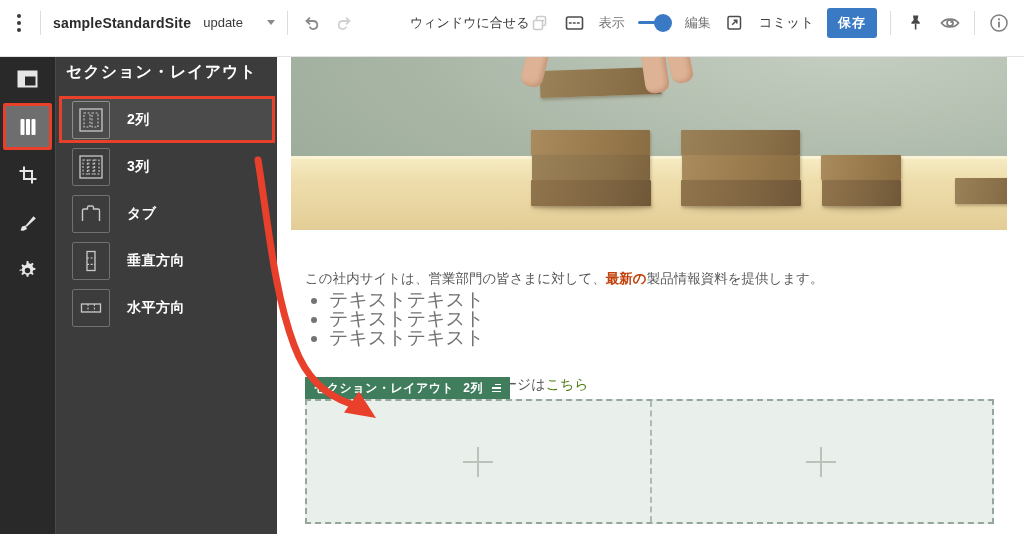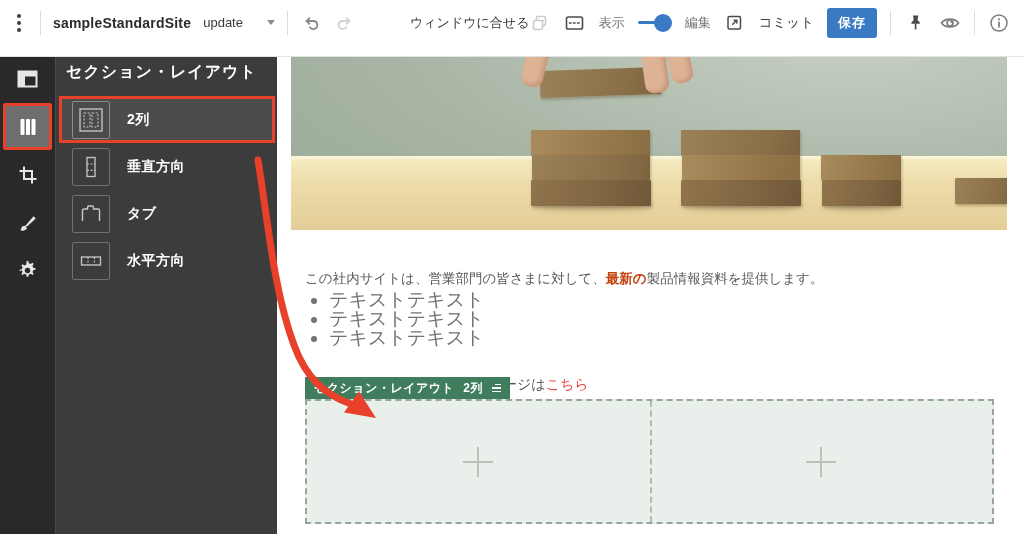--- a/index.html
+++ b/index.html
@@ -72,21 +72,21 @@
   .bullets li { font-size:19px; color:#737373; line-height:19px; }
 
   .sec-tag { position:absolute; left:28px; top:332px; height:22px; background:#3f7d5c; color:#fff;
     display:flex; align-items:center; gap:9px; padding:0 9px; z-index:6; cursor:grab; }
   .sec-tag span { font-size:12px; font-weight:bold; letter-spacing:.5px; }
   .tag-menu { display:flex; flex-direction:column; gap:2px; }
   .tag-menu i { width:9px; height:1.6px; background:#fff; }
   .tag-menu i:first-child { width:6px; align-self:flex-end; }
 
   .cut-text { position:absolute; left:226px; top:331px; font-size:14px; color:#595959; z-index:5; }
-  .cut-text a { color:#ef4444; text-decoration:none; cursor:pointer; }
+  .cut-text a { color:#4d7c0f; text-decoration:none; cursor:pointer; }
 
   .drop-section { position:absolute; left:28px; top:354px; width:689px; height:125px;
     background:#e9efeb; border:2px dashed #94a79a; z-index:4; }
   .drop-divider { position:absolute; left:50%; top:0; bottom:0; width:0; border-left:2px dashed #aebbb1; }
   .plus { position:absolute; top:50%; width:30px; height:30px; transform:translate(-50%,-50%); cursor:pointer; }
   .plus::before, .plus::after { content:""; position:absolute; background:#b9c3ba; }
   .plus::before { left:50%; top:0; width:2px; height:30px; margin-left:-1px; }
   .plus::after  { top:50%; left:0; height:2px; width:30px; margin-top:-1px; }
   .plus-left { left:25%; } .plus-right { left:75%; }
 
@@ -227,40 +227,51 @@
         <span class="icon-box">
           <svg width="24" height="24" viewBox="0 0 24 24">
               <rect x="1" y="1" width="22" height="22" fill="none" stroke="#c9c9c9" stroke-width="1.3"></rect>
               <rect x="5" y="5" width="6" height="14" fill="none" stroke="#c9c9c9" stroke-width="1.1" stroke-dasharray="2 1.6"></rect>
               <rect x="13" y="5" width="6" height="14" fill="none" stroke="#c9c9c9" stroke-width="1.1" stroke-dasharray="2 1.6"></rect>
             </svg>
         </span>
         <span class="p-label">2列</span>
       </div>
 
-
+      <div class="p-row">
+        <span class="icon-box">
+          <svg width="24" height="24" viewBox="0 0 24 24">
+              <rect x="1" y="1" width="22" height="22" fill="none" stroke="#c9c9c9" stroke-width="1.3"></rect>
+              <rect x="4" y="5" width="4.4" height="14" fill="none" stroke="#c9c9c9" stroke-width="1.1" stroke-dasharray="2 1.6"></rect>
+              <rect x="9.8" y="5" width="4.4" height="14" fill="none" stroke="#c9c9c9" stroke-width="1.1" stroke-dasharray="2 1.6"></rect>
+              <rect x="15.6" y="5" width="4.4" height="14" fill="none" stroke="#c9c9c9" stroke-width="1.1" stroke-dasharray="2 1.6"></rect>
+            </svg>
+        </span>
+        <span class="p-label">3列</span>
+      </div>
+
+
+      <div class="p-row">
+        <span class="icon-box">
+          <svg width="24" height="24" viewBox="0 0 24 24">
+              <path d="M3.5 19 V8.5 Q3.5 7 5 7 H8.5 V5.5 Q8.5 4 10 4 H13 Q14.5 4 14.5 5.5 V7 H19 Q20.5 7 20.5 8.5 V19" fill="none" stroke="#c9c9c9" stroke-width="1.4"></path>
+            </svg>
+        </span>
+        <span class="p-label">タブ</span>
+      </div>
 
       <div class="p-row">
         <span class="icon-box">
           <svg width="24" height="24" viewBox="0 0 24 24">
               <rect x="8" y="2.5" width="8" height="19" fill="none" stroke="#c9c9c9" stroke-width="1.3"></rect>
               <line x1="8" y1="9" x2="16" y2="9" stroke="#c9c9c9" stroke-width="1.1" stroke-dasharray="2 1.6"></line>
               <line x1="8" y1="15.4" x2="16" y2="15.4" stroke="#c9c9c9" stroke-width="1.1" stroke-dasharray="2 1.6"></line>
             </svg>
         </span>
         <span class="p-label">垂直方向</span>
-      </div>
-
-      <div class="p-row">
-        <span class="icon-box">
-          <svg width="24" height="24" viewBox="0 0 24 24">
-              <path d="M3.5 19 V8.5 Q3.5 7 5 7 H8.5 V5.5 Q8.5 4 10 4 H13 Q14.5 4 14.5 5.5 V7 H19 Q20.5 7 20.5 8.5 V19" fill="none" stroke="#c9c9c9" stroke-width="1.4"></path>
-            </svg>
-        </span>
-        <span class="p-label">タブ</span>
       </div>
 
       <div class="p-row">
         <span class="icon-box">
           <svg width="24" height="24" viewBox="0 0 24 24">
               <rect x="2.5" y="8" width="19" height="8" fill="none" stroke="#c9c9c9" stroke-width="1.3"></rect>
               <line x1="9" y1="8" x2="9" y2="16" stroke="#c9c9c9" stroke-width="1.1" stroke-dasharray="2 1.6"></line>
               <line x1="15.4" y1="8" x2="15.4" y2="16" stroke="#c9c9c9" stroke-width="1.1" stroke-dasharray="2 1.6"></line>
             </svg>
         </span>

